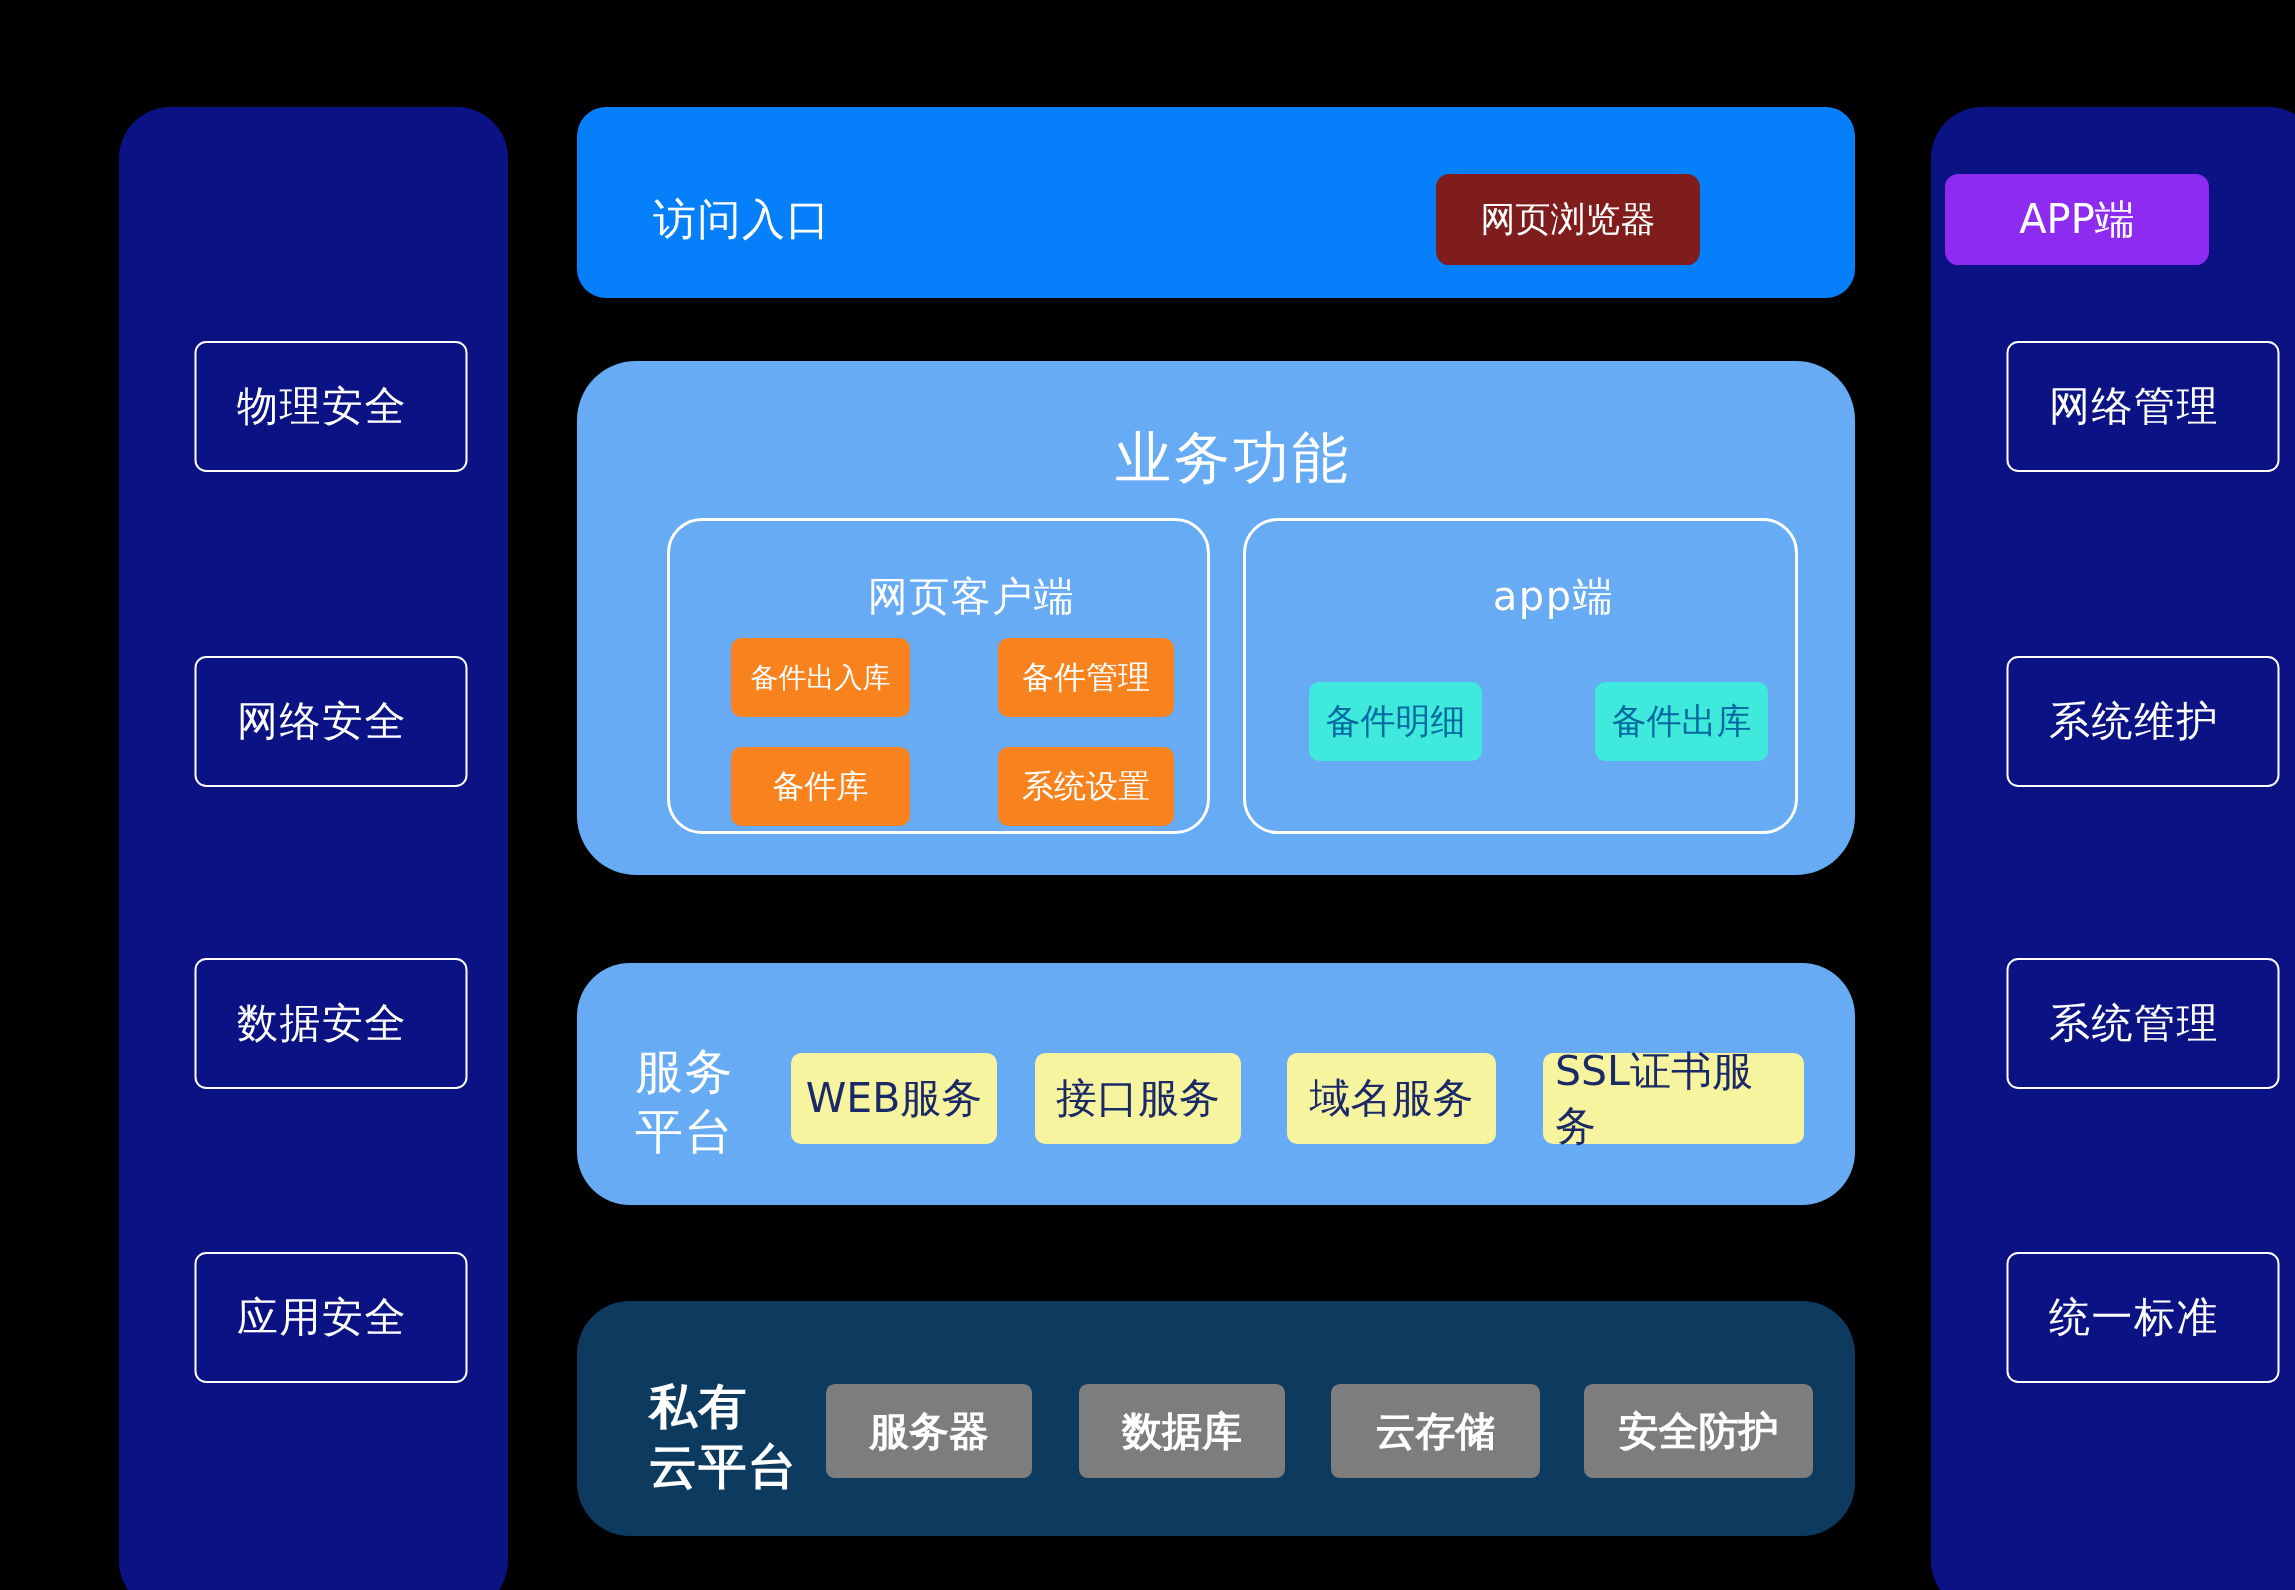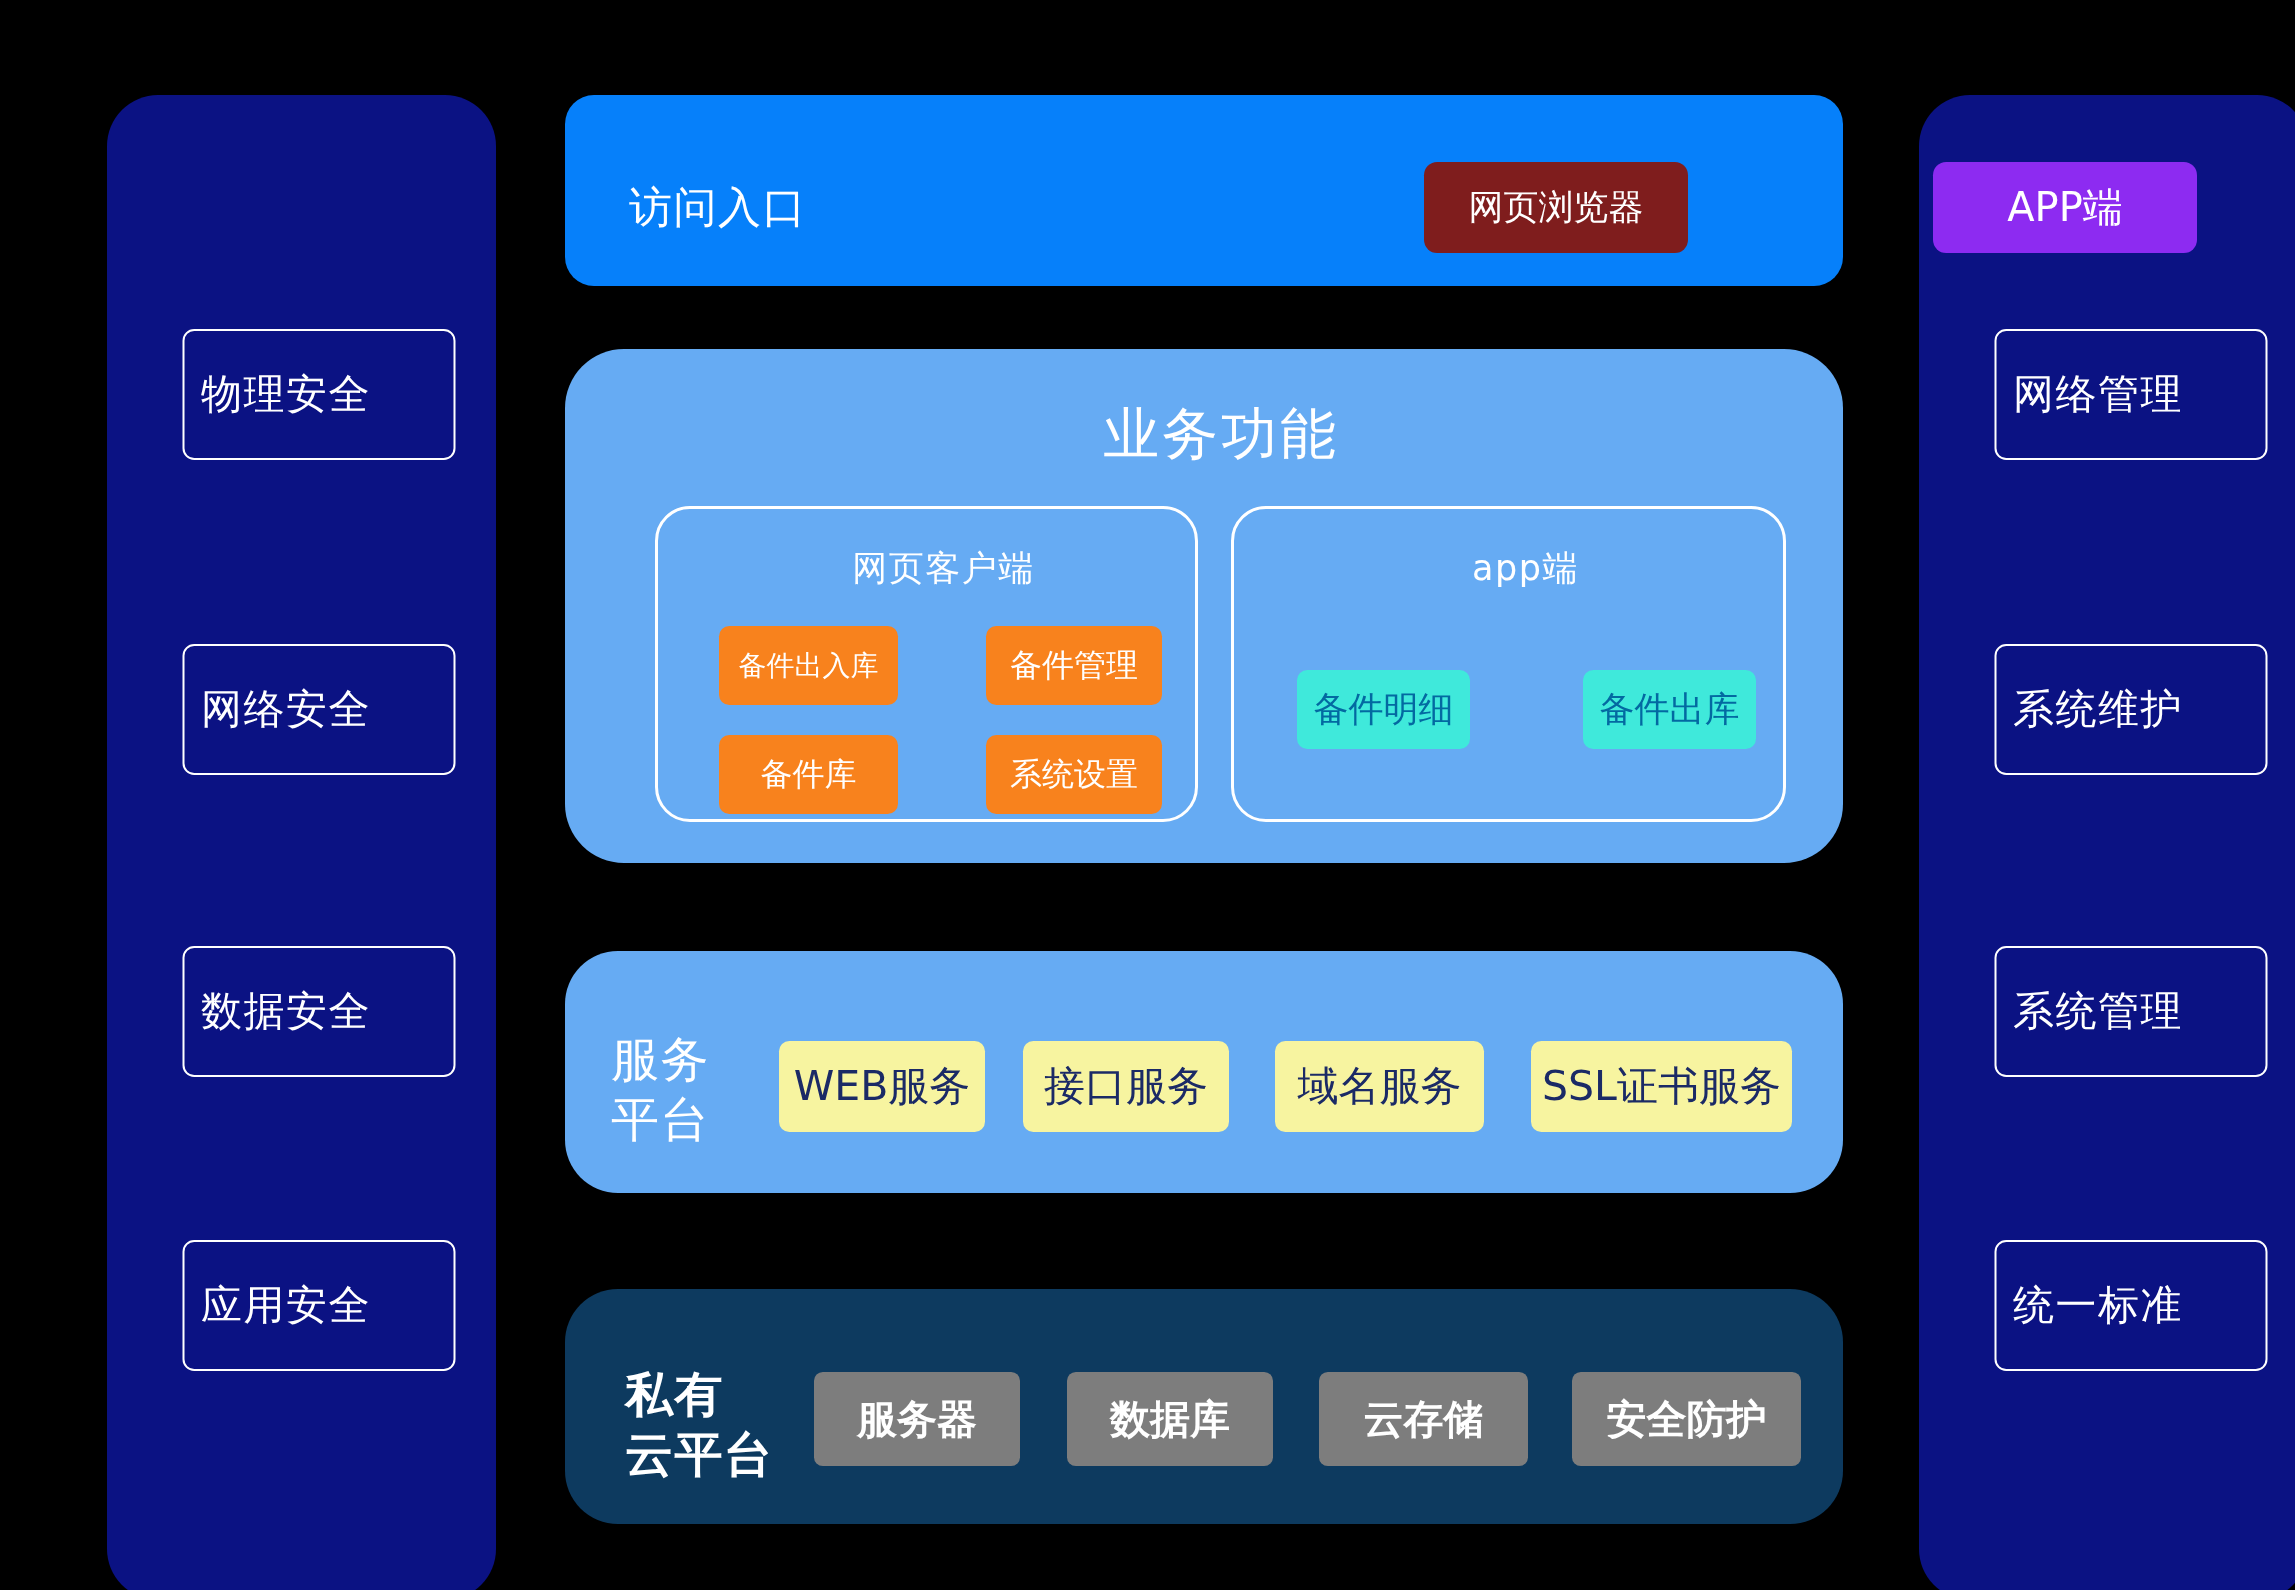--- a/index.html
+++ b/index.html
@@ -1,15 +1,15 @@
 <!DOCTYPE html>
 <html style="font-size:11.7px"><head>
 <meta charset="utf-8">
 <style>
-  * { margin:17px; padding:0; box-sizing:border-box; }
+  * { margin:17px; padding:12px; box-sizing:border-box; }
   html, body { background:#000; }
   body {
     width:2295px; height:1591px; position:relative; overflow:hidden;
     font-family:"DejaVu Sans","Liberation Sans",sans-serif;
   }
   .sidebar {
     position:absolute; top:44px; width:389px; height:1505px;
     background:#0b1283; border-radius:51px;
   }
   .sidebar.left { left:56px; }
@@ -42,22 +42,22 @@
     position:absolute; top:31px; left:0; width:100%; text-align:center;
     color:#fff; font-size:56px; letter-spacing:2.9px;
   }
   .sub-box {
     position:absolute; top:140px; height:316px;
     border:3.7px solid #fff; border-radius:35px;
   }
   .sub-box.web { left:73px; width:543px; }
   .sub-box.app { left:649px; width:555px; }
   .sub-title {
-    position:absolute; top:19px; left:0; width:100%; text-align:center;
-    color:#fff; font-size:35px; letter-spacing:1.5px;
+    position:absolute; top:19px; left:16px; width:100%; text-align:center;
+    color:#fff; font-size:40px; letter-spacing:1.5px;
   }
   .chip {
     position:absolute; display:flex; align-items:center; justify-content:center;
     border-radius:10.3px; color:#fff;
   }
   .chip.orange { background:#f8821d; font-size:32px; }
   .chip.orange.small { font-size:28px; }
   .chip.cyan { background:#3fe9db; color:#0369a1; font-size:35px; }
   .panel.service { top:900px; height:242px; background:#66abf3; border-radius:53px; }
   .service-label {

